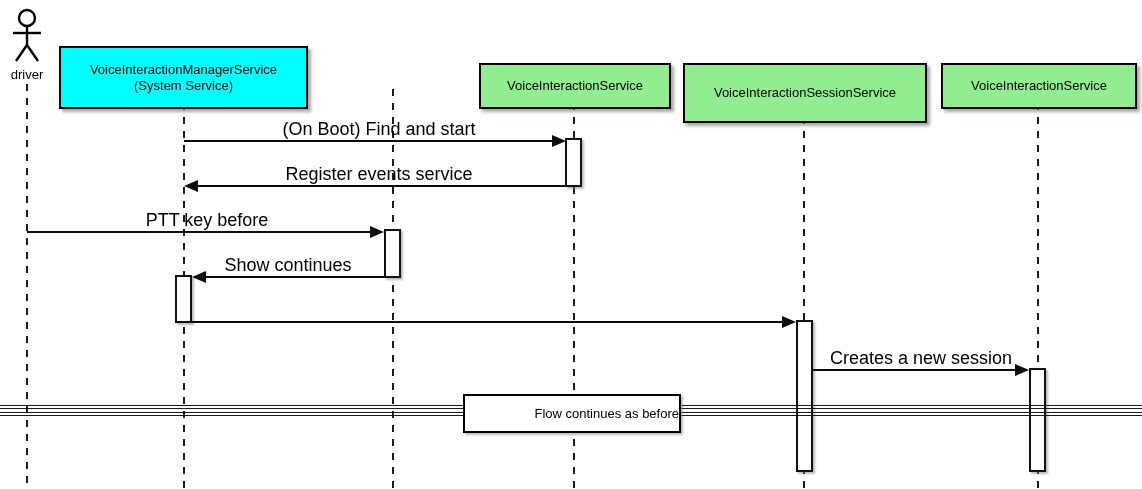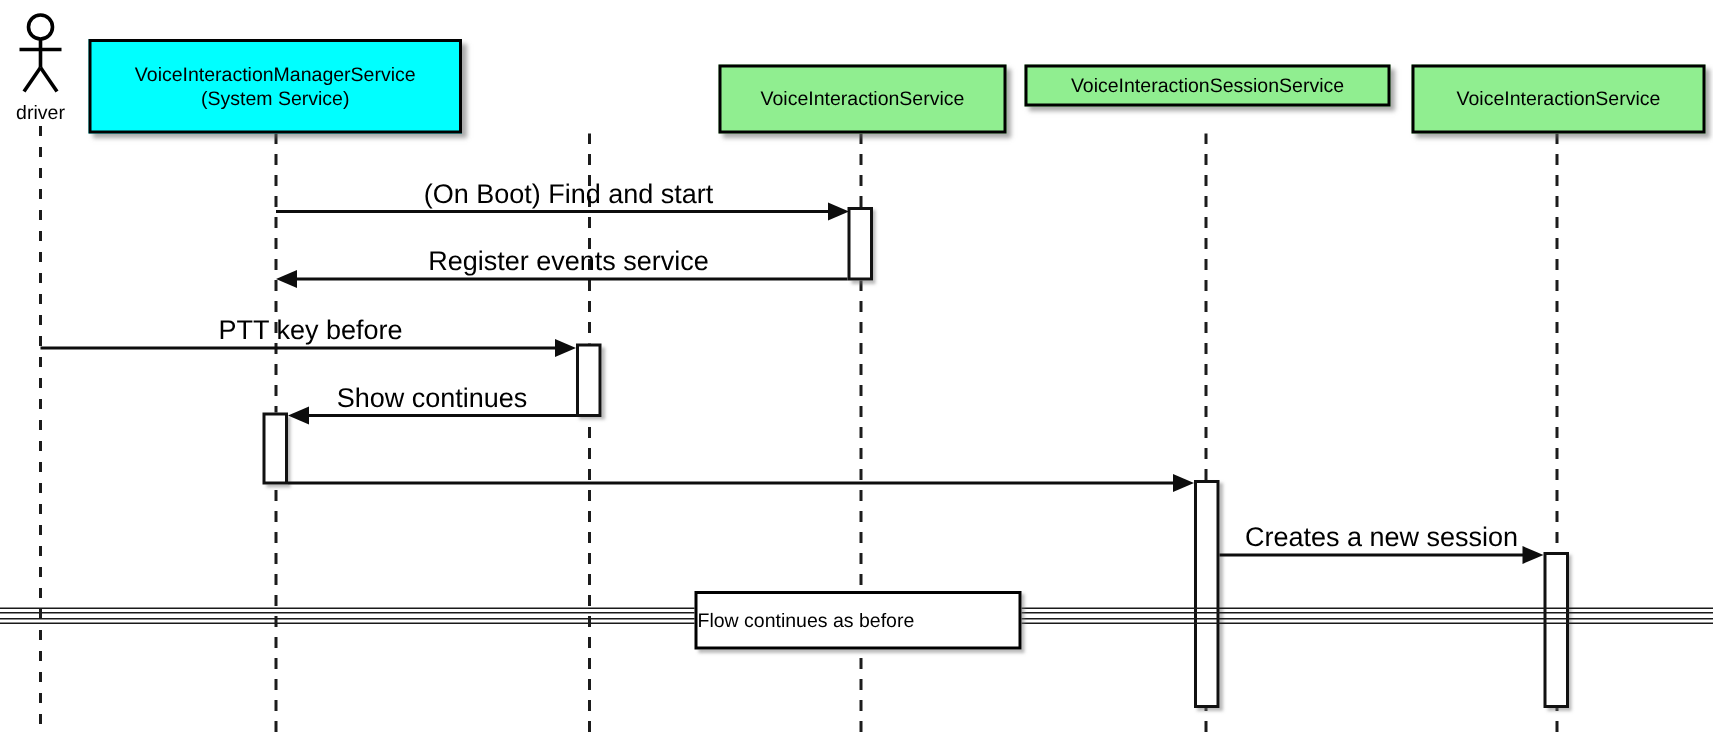--- a/index.html
+++ b/index.html
@@ -15,20 +15,21 @@
     position:absolute; width:2px;
     background:repeating-linear-gradient(to bottom,#1c1c1c 0 7px,transparent 7px 14px);
   }
   .box {
     position:absolute;
     border:2px solid #000;
     box-sizing:border-box;
     display:flex; flex-direction:column; align-items:center; justify-content:center;
     font-size:13px; text-align:center; line-height:16px;
     box-shadow:3px 3px 3px rgba(100,100,100,0.55);
+    margin-top:20px;
   }
   .cyan  { background:#00ffff; }
   .green { background:#90ee90; }
   .activation {
     position:absolute; width:17px;
     background:#ffffff; border:2px solid #111;
     box-sizing:border-box;
     box-shadow:2px 2px 2px rgba(120,120,120,0.5);
   }
   .msg-line { position:absolute; height:0; border-top:2px solid #0d0d0d; }
@@ -47,21 +48,21 @@
     font-size:18px; white-space:nowrap; line-height:14px;
   }
   .divider-line {
     position:absolute; left:0; width:1142px; height:4px;
     border-top:1px solid #1a1a1a; border-bottom:1px solid #1a1a1a;
     box-sizing:border-box;
   }
   .divider-box {
     position:absolute; left:463px; top:394px; width:218px; height:39px;
     background:#ffffff; border:2px solid #000; box-sizing:border-box;
-    display:flex; align-items:center; justify-content:flex-start;
+    display:flex; align-items:center; justify-content:flex-end;
     font-size:13px;
     box-shadow:2px 2px 2px rgba(120,120,120,0.5);
   }
   .actor-label {
     position:absolute; left:27px; top:67px; transform:translateX(-50%);
     font-size:13px; white-space:nowrap;
   }
   .actor-figure { position:absolute; left:9px; top:6px; }
 </style>
 </head>
@@ -85,21 +86,21 @@
   </svg>
   <div class="actor-label">driver</div>
 
   <div class="box cyan" style="left:59px;top:26px;width:249px;height:63px">
     <span>VoiceInteractionManagerService</span>
     <span>(System Service)</span>
   </div>
   <div class="box green" style="left:479px;top:43px;width:192px;height:46px">
     <span>VoiceInteractionService</span>
   </div>
-  <div class="box green" style="left:683px;top:43px;width:244px;height:28px">
+  <div class="box green" style="left:683px;top:43px;width:244px;height:60px">
     <span>VoiceInteractionSessionService</span>
   </div>
   <div class="box green" style="left:941px;top:43px;width:196px;height:46px">
     <span>VoiceInteractionService</span>
   </div>
 
   <div class="activation" style="left:565px;top:138px;height:49px"></div>
   <div class="activation" style="left:384px;top:229px;height:49px"></div>
   <div class="activation" style="left:175px;top:275px;height:48px"></div>
   <div class="activation" style="left:796px;top:320px;height:152px"></div>

